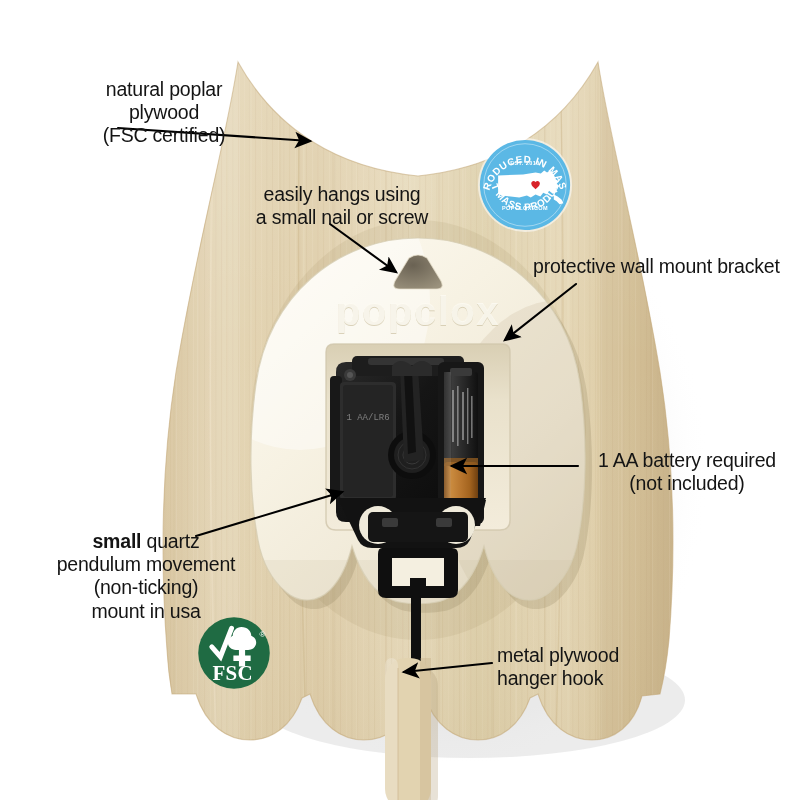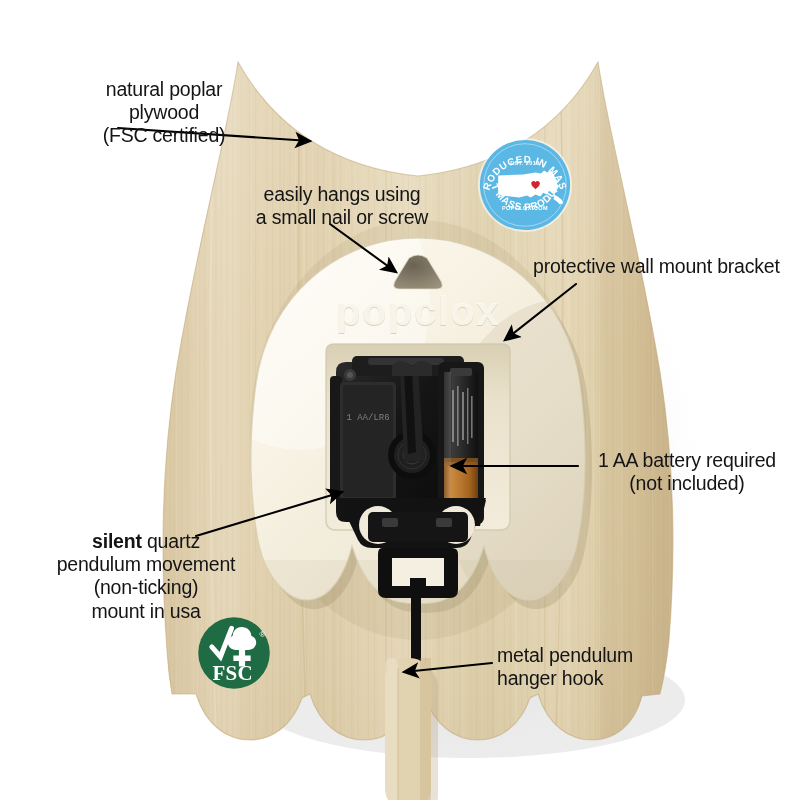--- a/index.html
+++ b/index.html
@@ -413,21 +413,21 @@
 
   <div id="callout-layer">
       <div class="callout c-center" style="left: 40px; top: 78px; width: 248px;">natural poplar
 plywood
 (FSC certified)</div>
       <div class="callout c-center" style="left: 228px; top: 183px; width: 228px;">easily hangs using
 a small nail or screw</div>
       <div class="callout c-left" style="left: 533px; top: 255px; width: 270px;">protective wall mount bracket</div>
       <div class="callout c-center" style="left: 574px; top: 449px; width: 226px;">1 AA battery required
 (not included)</div>
-      <div class="callout c-center" style="left: 32px; top: 530px; width: 228px;"><b>silent</b> quartz
+      <div class="callout c-center" style="left: 32px; top: 530px; width: 228px;"><b>small</b> quartz
 pendulum movement
 (non-ticking)</div>
       <div class="callout c-center" style="left: 32px; top: 600px; width: 228px;">mount in usa</div>
-      <div class="callout c-left" style="left: 497px; top: 644px; width: 250px;">metal pendulum
+      <div class="callout c-left" style="left: 497px; top: 644px; width: 250px;">metal plywood
 hanger hook</div>
     </div>
 
 </div>
 
 </body></html>

